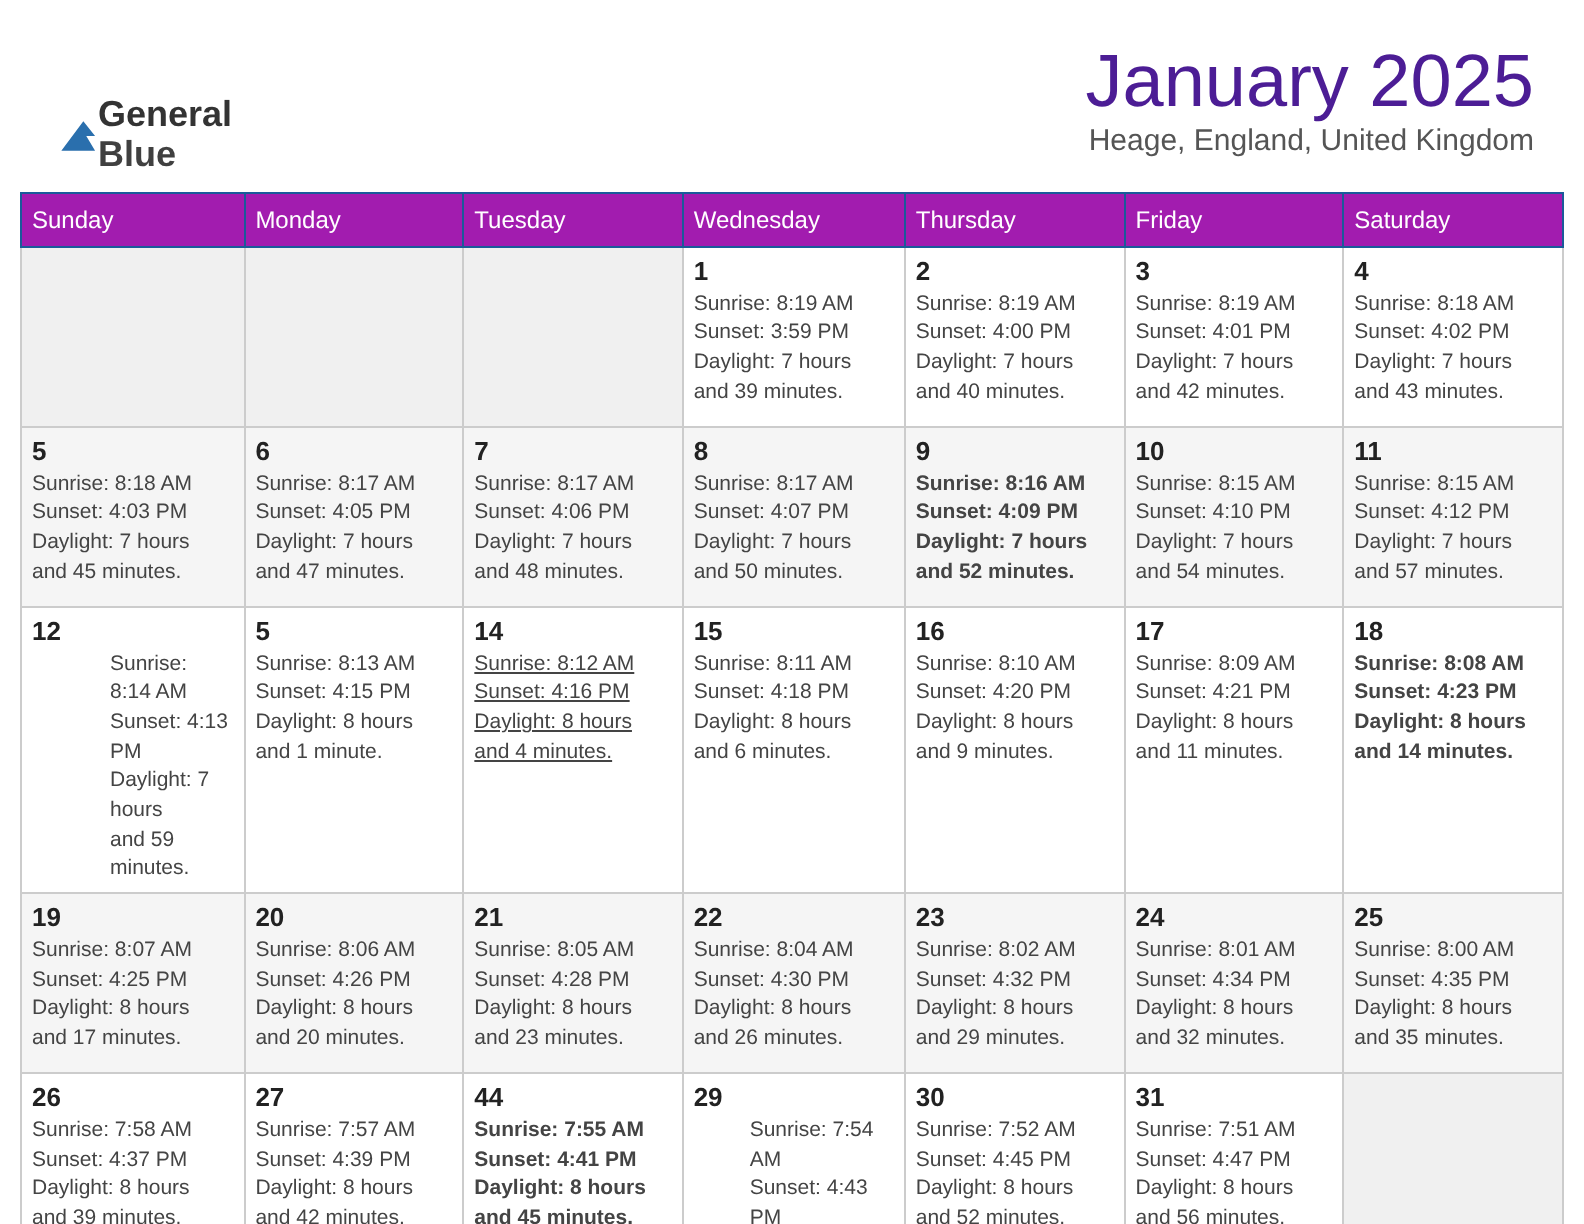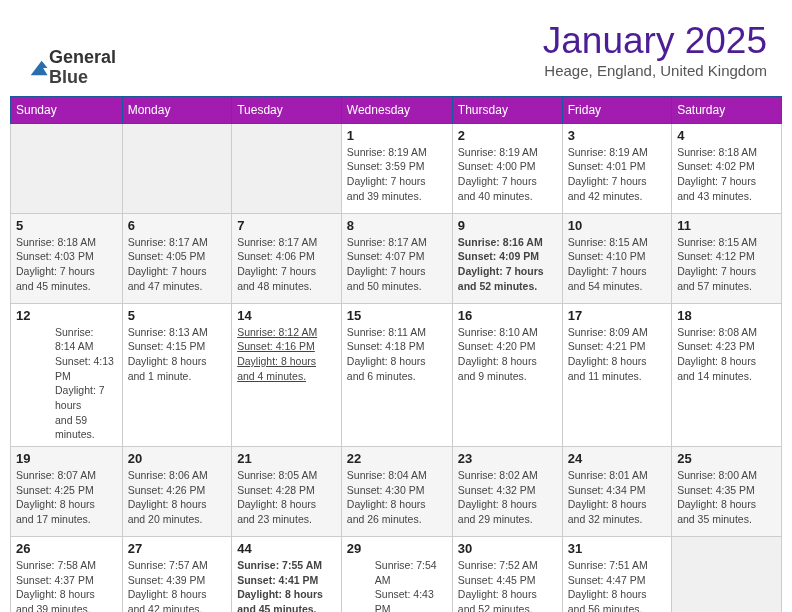--- a/index.html
+++ b/index.html
@@ -253,21 +253,21 @@
         </td>
         <td>
           <div class="day-number">17</div>
           <div class="day-info" style="white-space: pre-line;">Sunrise: 8:09 AM
 Sunset: 4:21 PM
 Daylight: 8 hours
 and 11 minutes.</div>
         </td>
         <td>
           <div class="day-number">18</div>
-          <div class="day-info" style="white-space: pre-line;">Sunrise: 8:08 AM
+          <div class="day-info" style="white-space: pre-line; font-weight: bold;">Sunrise: 8:08 AM
 Sunset: 4:23 PM
 Daylight: 8 hours
 and 14 minutes.</div>
         </td>
       </tr>
       <tr>
         <td>
           <div class="day-number">19</div>
           <div class="day-info" style="white-space: pre-line;">Sunrise: 8:07 AM
 Sunset: 4:25 PM

